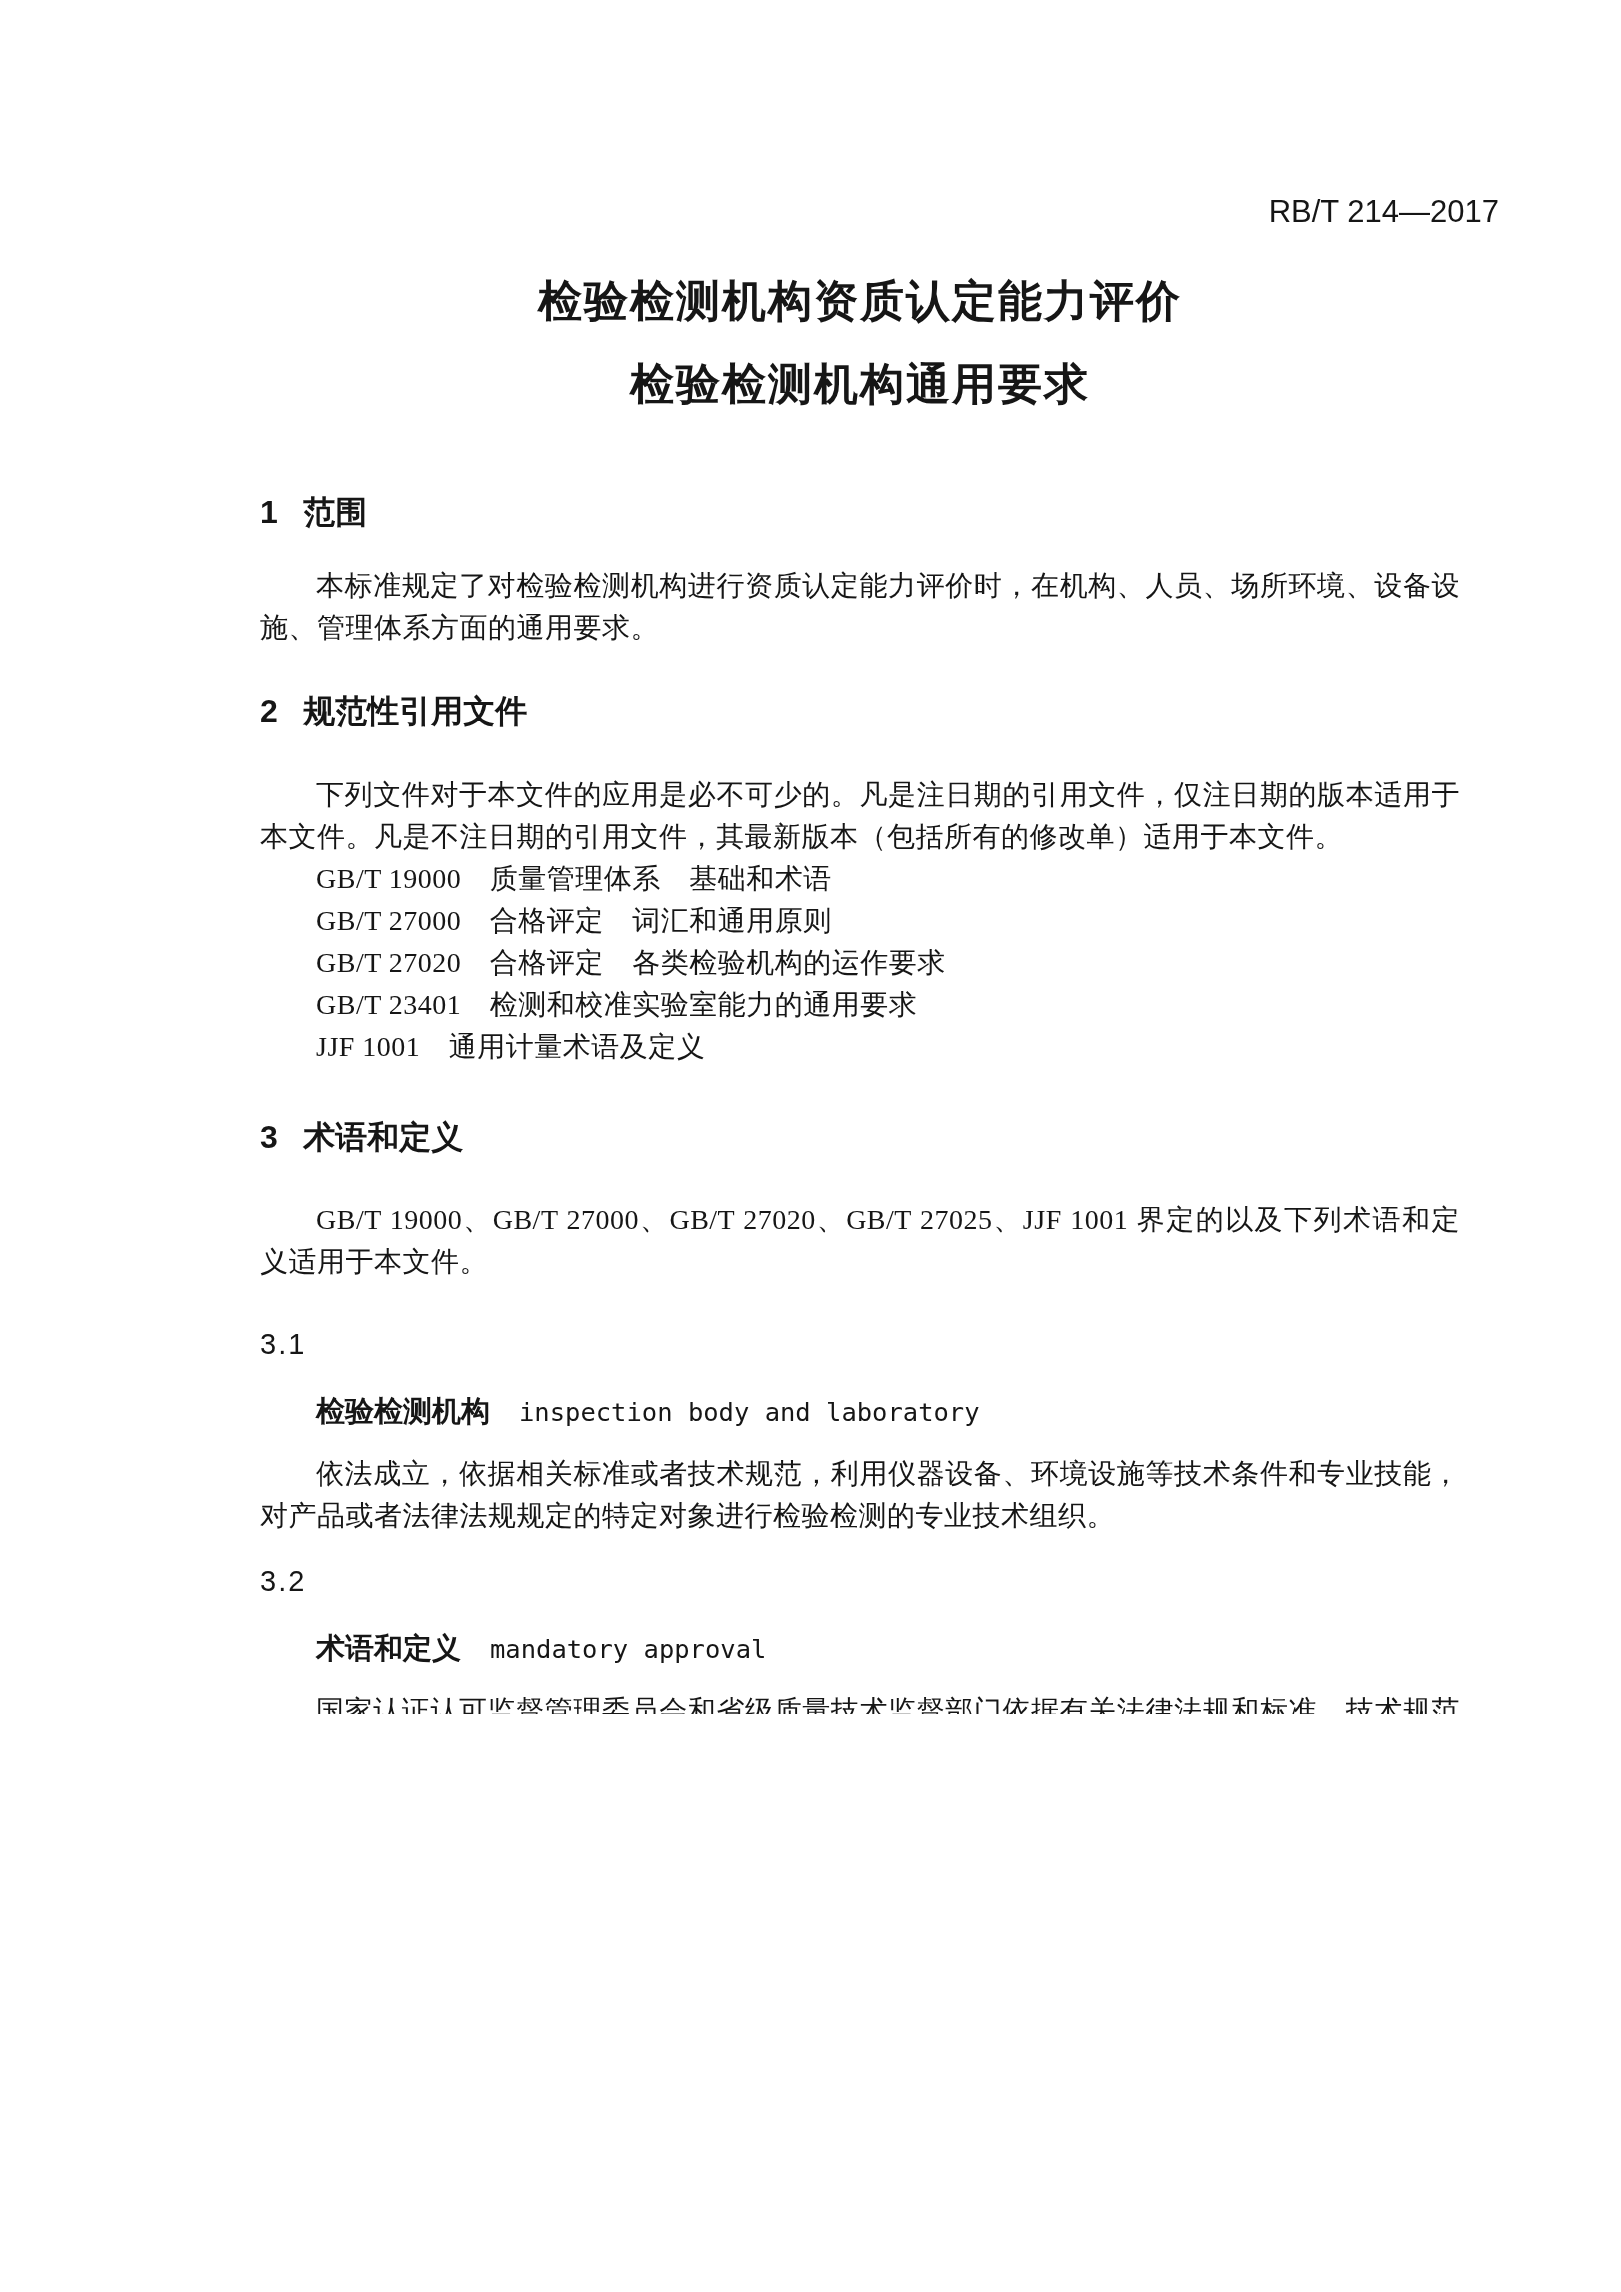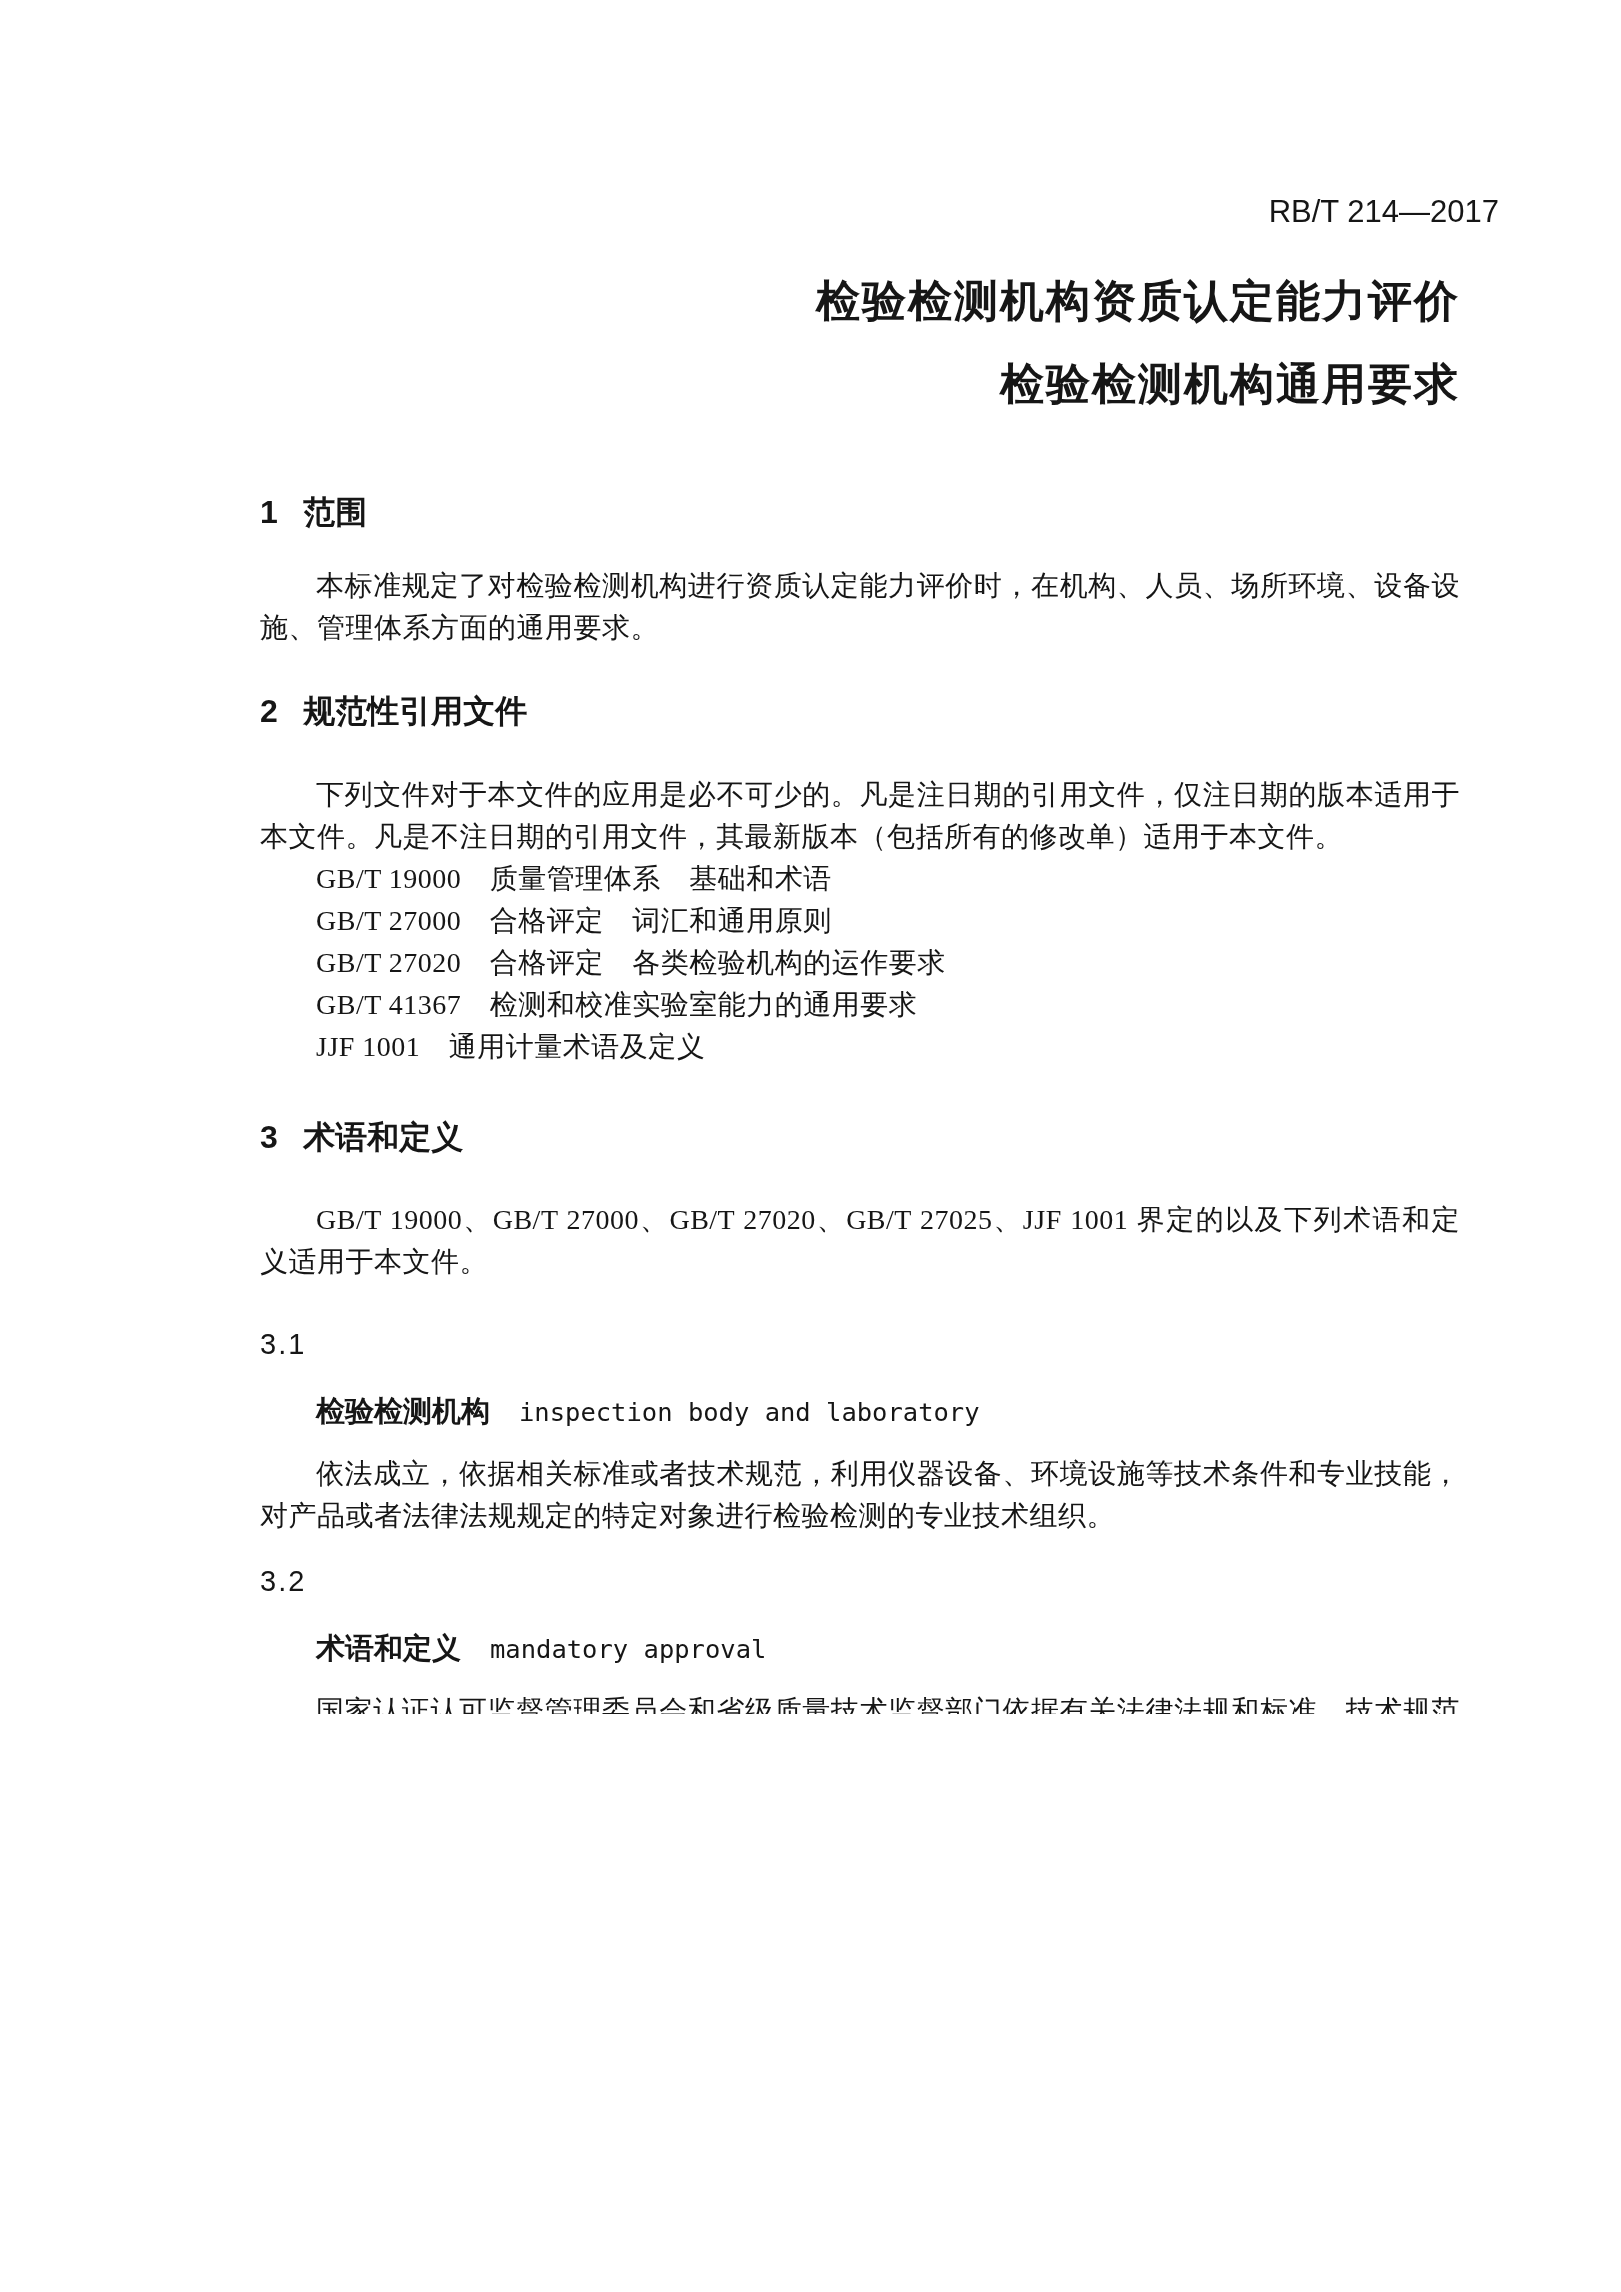--- a/index.html
+++ b/index.html
@@ -27,21 +27,21 @@
     position:absolute;
     left:260px;
     top:0;
     width:1200px;
   }
   .doc-title{
     font-family:"Liberation Sans","DejaVu Sans",sans-serif;
     font-size:44px;
     line-height:49px;
     font-weight:700;
-    text-align:right;
+    text-align:center;
     letter-spacing:2px;
     white-space:nowrap;
   }
   .t1{margin-top:276px;}
   .t2{margin-top:34px;}
   .sec-heading{
     font-family:"Liberation Sans","DejaVu Sans",sans-serif;
     font-size:32px;
     line-height:43px;
     font-weight:700;
@@ -110,21 +110,21 @@
     <p class="para" style="margin-top:31px">本标准规定了对检验检测机构进行资质认定能力评价时，在机构、人员、场所环境、设备设施、管理体系方面的通用要求。</p>
 
     <div class="sec-heading" style="margin-top:41px">
       <span class="sec-no">2</span><span class="sec-title">规范性引用文件</span>
     </div>
     <p class="para" style="margin-top:41px">下列文件对于本文件的应用是必不可少的。凡是注日期的引用文件，仅注日期的版本适用于本文件。凡是不注日期的引用文件，其最新版本（包括所有的修改单）适用于本文件。</p>
     <div>
       <div class="ref">GB/T 19000　质量管理体系　基础和术语</div>
       <div class="ref">GB/T 27000　合格评定　词汇和通用原则</div>
       <div class="ref">GB/T 27020　合格评定　各类检验机构的运作要求</div>
-      <div class="ref">GB/T 41367　检测和校准实验室能力的通用要求</div>
+      <div class="ref">GB/T 23401　检测和校准实验室能力的通用要求</div>
       <div class="ref">JJF 1001　通用计量术语及定义</div>
     </div>
 
     <div class="sec-heading" style="margin-top:48px">
       <span class="sec-no">3</span><span class="sec-title">术语和定义</span>
     </div>
     <p class="para" style="margin-top:40px">GB/T 19000、GB/T 27000、GB/T 27020、GB/T 27025、JJF 1001 界定的以及下列术语和定义适用于本文件。</p>
 
     <div class="term-no" style="margin-top:40px">3.1</div>
     <div class="term-line" style="margin-top:31px">

